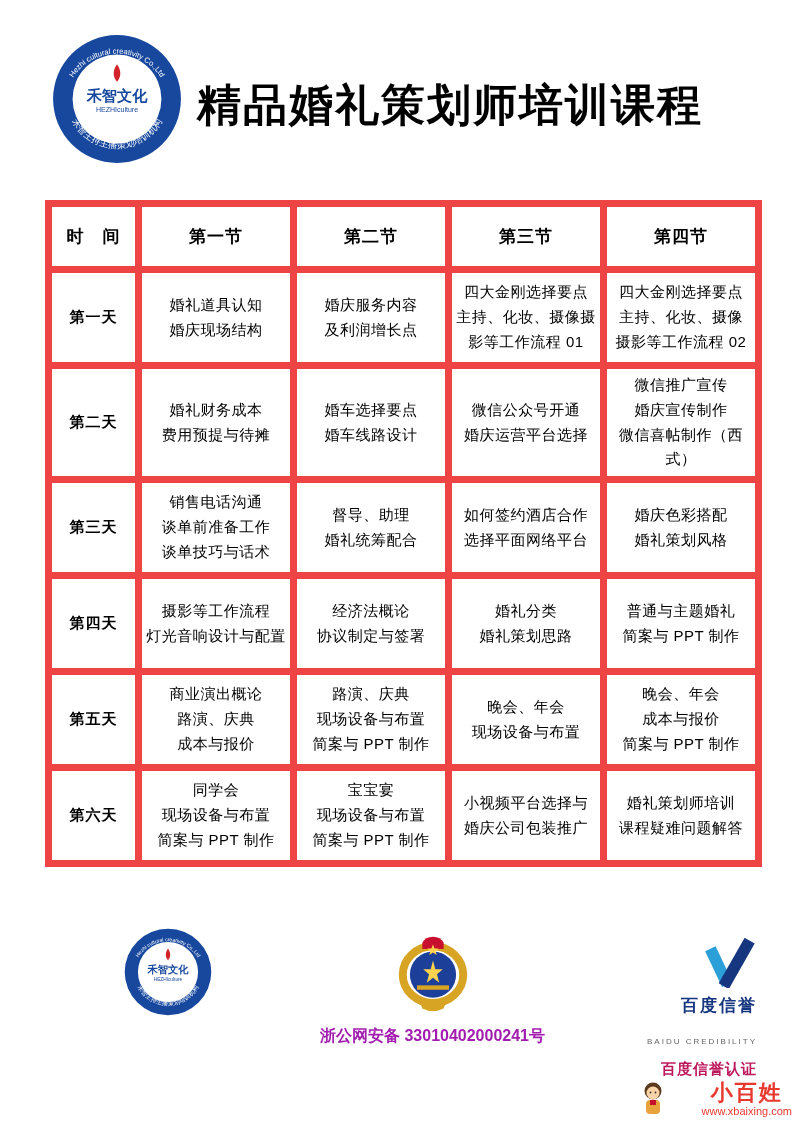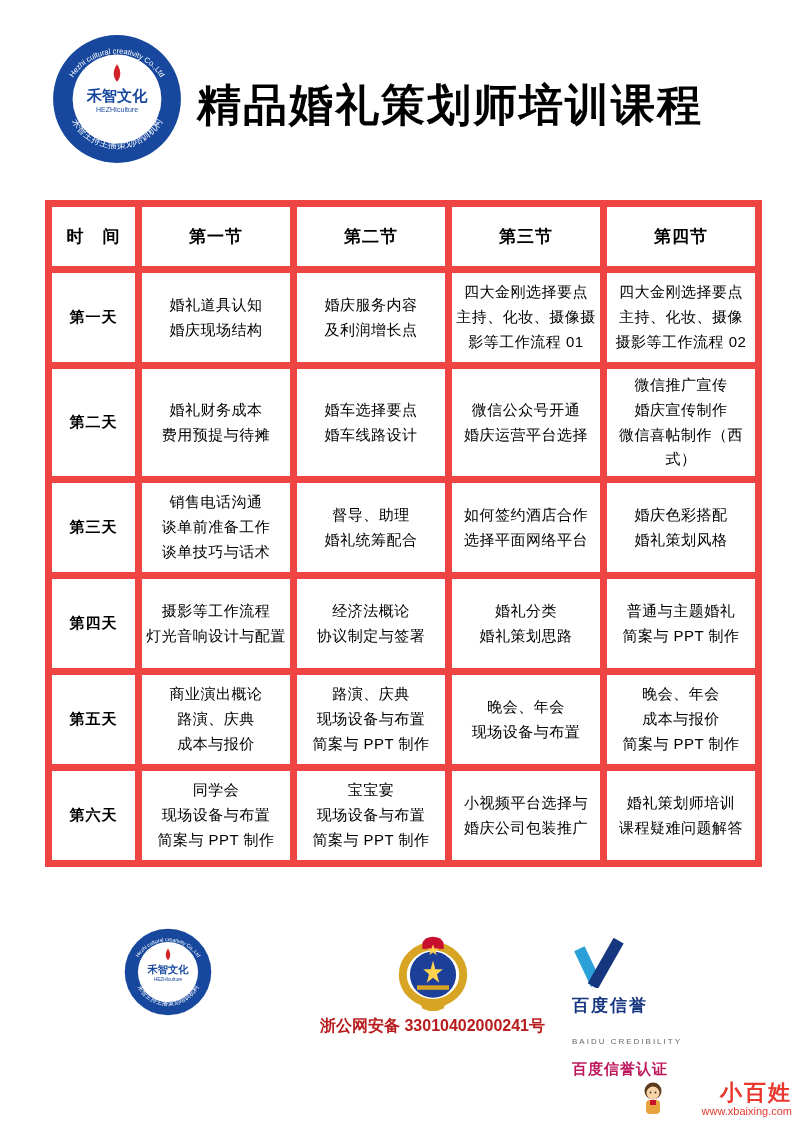--- a/index.html
+++ b/index.html
@@ -18,33 +18,33 @@
   .schedule th, .schedule td { border:7px solid #ef4444; text-align:center; vertical-align:middle;
                                color:#000; padding:4px 3px; }
   .schedule th { font-size:17px; font-weight:bold; height:66px; letter-spacing:1px; }
   .schedule td.day { font-size:15px; font-weight:bold; letter-spacing:1px; }
   .schedule td.cell { font-size:15px; line-height:1.65; white-space:pre-line; letter-spacing:0.5px; }
   .schedule tr.datarow { height:96px; }
 
   
   .footer-left   { position:absolute; left:60px;  top:928px; width:215px; text-align:center; }
   .footer-center { position:absolute; left:300px; top:932px; width:265px; text-align:center; }
-  .footer-right  { position:absolute; left:572px; top:938px; width:185px; text-align:left; }
+  .footer-right  { position:absolute; left:572px; top:938px; width:185px; text-align:right; }
   .logo-footer { width:88px; height:88px; }
   .copyright-text { margin-top:12px; font-size:13px; color:#222; }
   .police-badge { width:80px; height:80px; }
-  .police-text { font-size:16px; font-weight:bold; color:#b91c1c; }
+  .police-text { margin-top:10px; font-size:16px; font-weight:bold; color:#a21caf; }
   .baidu-logo { width:54px; height:50px; }
   .baidu-title { font-size:17px; font-weight:bold; color:#16367f; margin-top:2px; letter-spacing:2px; }
   .baidu-sub { font-size:8px; color:#666; letter-spacing:2px; margin-top:20px; }
   .baidu-cert { margin-top:14px; font-size:15px; font-weight:bold; color:#be185d; letter-spacing:1px; }
 
   
   .watermark { position:absolute; right:8px; bottom:10px; display:flex; align-items:center; gap:5px; }
-  .wm-texts { display:flex; flex-direction:column; align-items:flex-end;margin-left:29px; }
+  .wm-texts { display:flex; flex-direction:column; align-items:center;margin-left:29px; }
   .wm-name { font-size:22px; font-weight:bold; color:#e8392f; letter-spacing:2px; line-height:1.1; }
   .wm-url  { font-size:11px; color:#e8392f; line-height:1.2; }
 </style>
 </head>
 <body>
 
 <div class="page">
 
   <svg class="logo-top" viewBox="0 0 120 120">
     <circle cx="60" cy="60" r="59" fill="#17489e"></circle>

